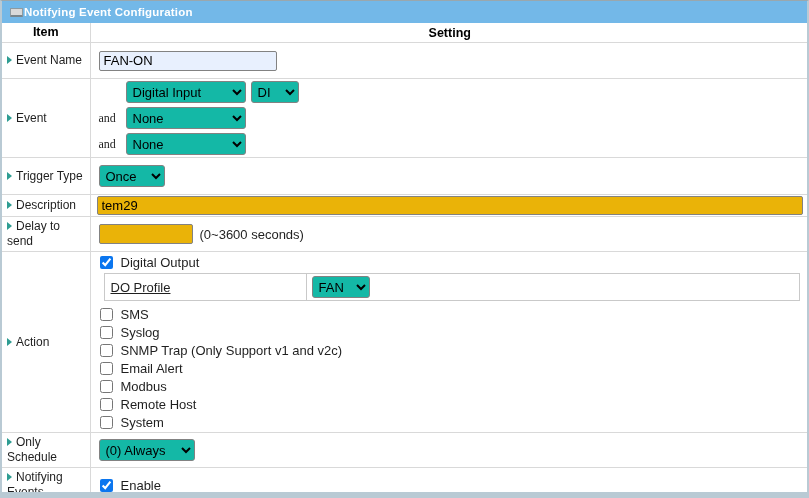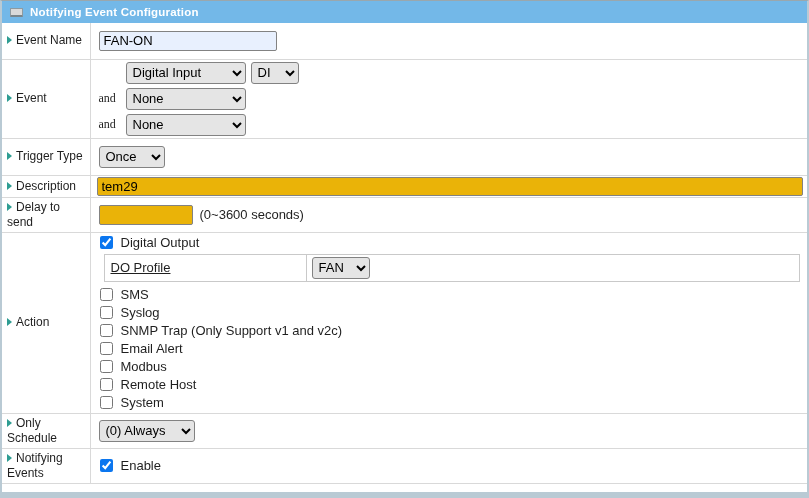--- a/index.html
+++ b/index.html
@@ -17,21 +17,21 @@
     border-bottom: 6px solid var(--frame, #b9cad4);
     background: #fff;
     overflow: hidden;
   }
   .titlebar {
     height: 22px;
     background: var(--titlebar, #73b8e8);
     display: flex;
     align-items: center;
     padding-left: 8px;
-    gap: 7px;
+    gap: 1px;
   }
   .win-icon {
     width: 13px; height: 9px;
     background: #d9d9d9;
     border: 1px solid #8e9aa0;
     border-bottom: 2px solid #79858b;
     border-radius: 1px;
     flex: 0 0 auto;
   }
   .titlebar .title {
@@ -83,21 +83,21 @@
     color: #000;
     background: #eab308;
   }
   input.autofill { background: var(--autofill-bg, #e8f0fe); }
   select {
     font-family: "Liberation Sans", "DejaVu Sans", sans-serif;
     font-size: 13px;
     height: 22px;
     border: 1px solid #828282;
     border-radius: 3px;
-    background: #e5e5e5;
+    background: #14b8a6;
     color: #000;
     padding: 0 2px;
   }
   input[type="checkbox"] {
     width: 13px; height: 13px;
     margin: 0 1px;
     accent-color: var(--accent, #0b76ef);
     flex: 0 0 auto;
   }
   .stack { display: flex; flex-direction: column; gap: 4px; }
@@ -125,20 +125,24 @@
 
 <div class="page">
 
   <div class="titlebar">
     <span class="win-icon"></span>
     <span class="title">Notifying Event Configuration</span>
   </div>
 
   <table class="cfg">
     <tbody>
+        <tr class="head-row">
+      <td class="item-col" style="padding-left:2px;">Item</td>
+      <td class="setting-col" style="text-align:center; padding-left:4px;">Setting</td>
+    </tr>
 
     <tr style="height:36px;padding-left:8px;">
       <td class="item-col"><span class="tri"></span><span>Event Name</span></td>
       <td class="setting-col">
         <input type="text" class="autofill" style="width: 178px;" value="FAN-ON">
       </td>
     </tr>
 
     <tr style="height:56px;">
       <td class="item-col"><span class="tri"></span><span>Event</span></td>

